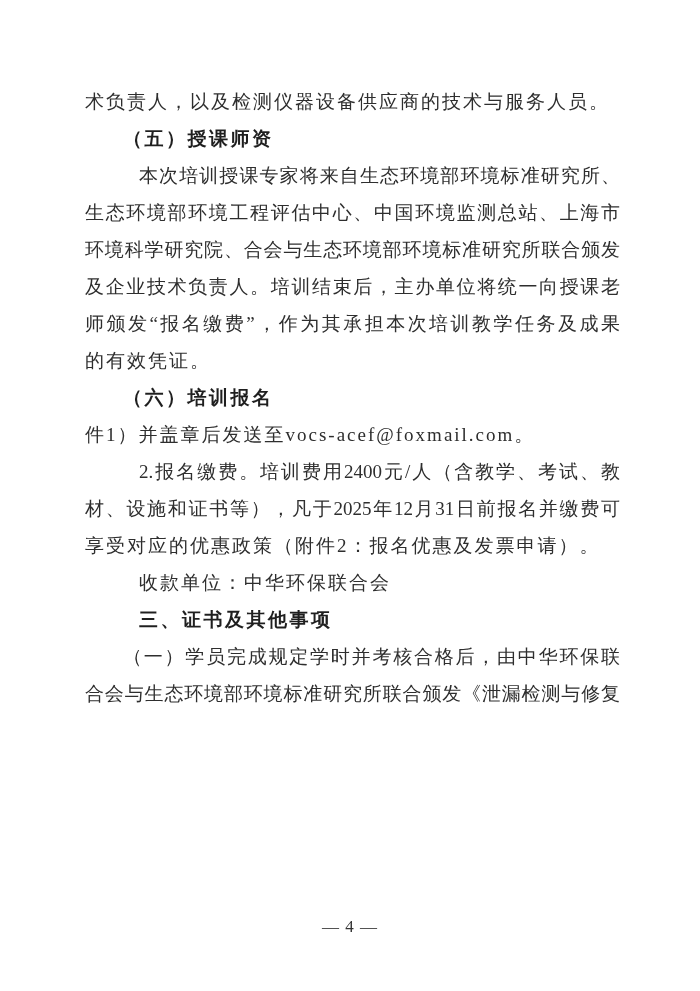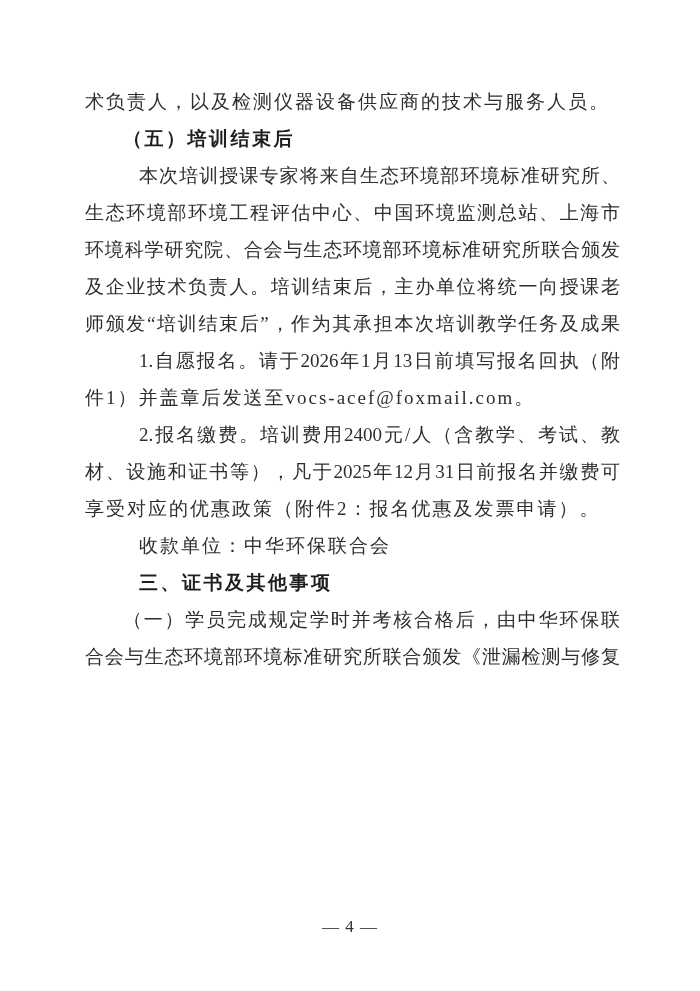--- a/index.html
+++ b/index.html
@@ -57,30 +57,31 @@
 </style>
 </head>
 <body>
 
 <div class="page">
 
   <div class="text-block">
 
     <div class="line">术负责人，以及检测仪器设备供应商的技术与服务人员。</div>
 
-    <div class="line bold indent-p">（五）培训结束后</div>
+    <div class="line bold indent-p">（五）授课师资</div>
 
     <div class="line just indent">本次培训授课专家将来自生态环境部环境标准研究所、</div>
     <div class="line just">生态环境部环境工程评估中心、中国环境监测总站、上海市</div>
     <div class="line just">环境科学研究院、合会与生态环境部环境标准研究所联合颁发</div>
     <div class="line just">及企业技术负责人。培训结束后，主办单位将统一向授课老</div>
-    <div class="line just">师颁发“培训结束后”，作为其承担本次培训教学任务及成果</div>
+    <div class="line just">师颁发“报名缴费”，作为其承担本次培训教学任务及成果</div>
+    <div class="line">的有效凭证。</div>
 
+    <div class="line bold indent-p">（六）培训报名</div>
 
-    <div class="line just indent">1.自愿报名。请于2026年1月13日前填写报名回执（附</div>
     <div class="line">件1）并盖章后发送至vocs-acef@foxmail.com。</div>
     <div class="line just indent">2.报名缴费。培训费用2400元/人（含教学、考试、教</div>
     <div class="line just">材、设施和证书等），凡于2025年12月31日前报名并缴费可</div>
     <div class="line">享受对应的优惠政策（附件2：报名优惠及发票申请）。</div>
 
     <div class="line indent">收款单位：中华环保联合会</div>
 
 
     <div class="line bold indent">三、证书及其他事项</div>
 

